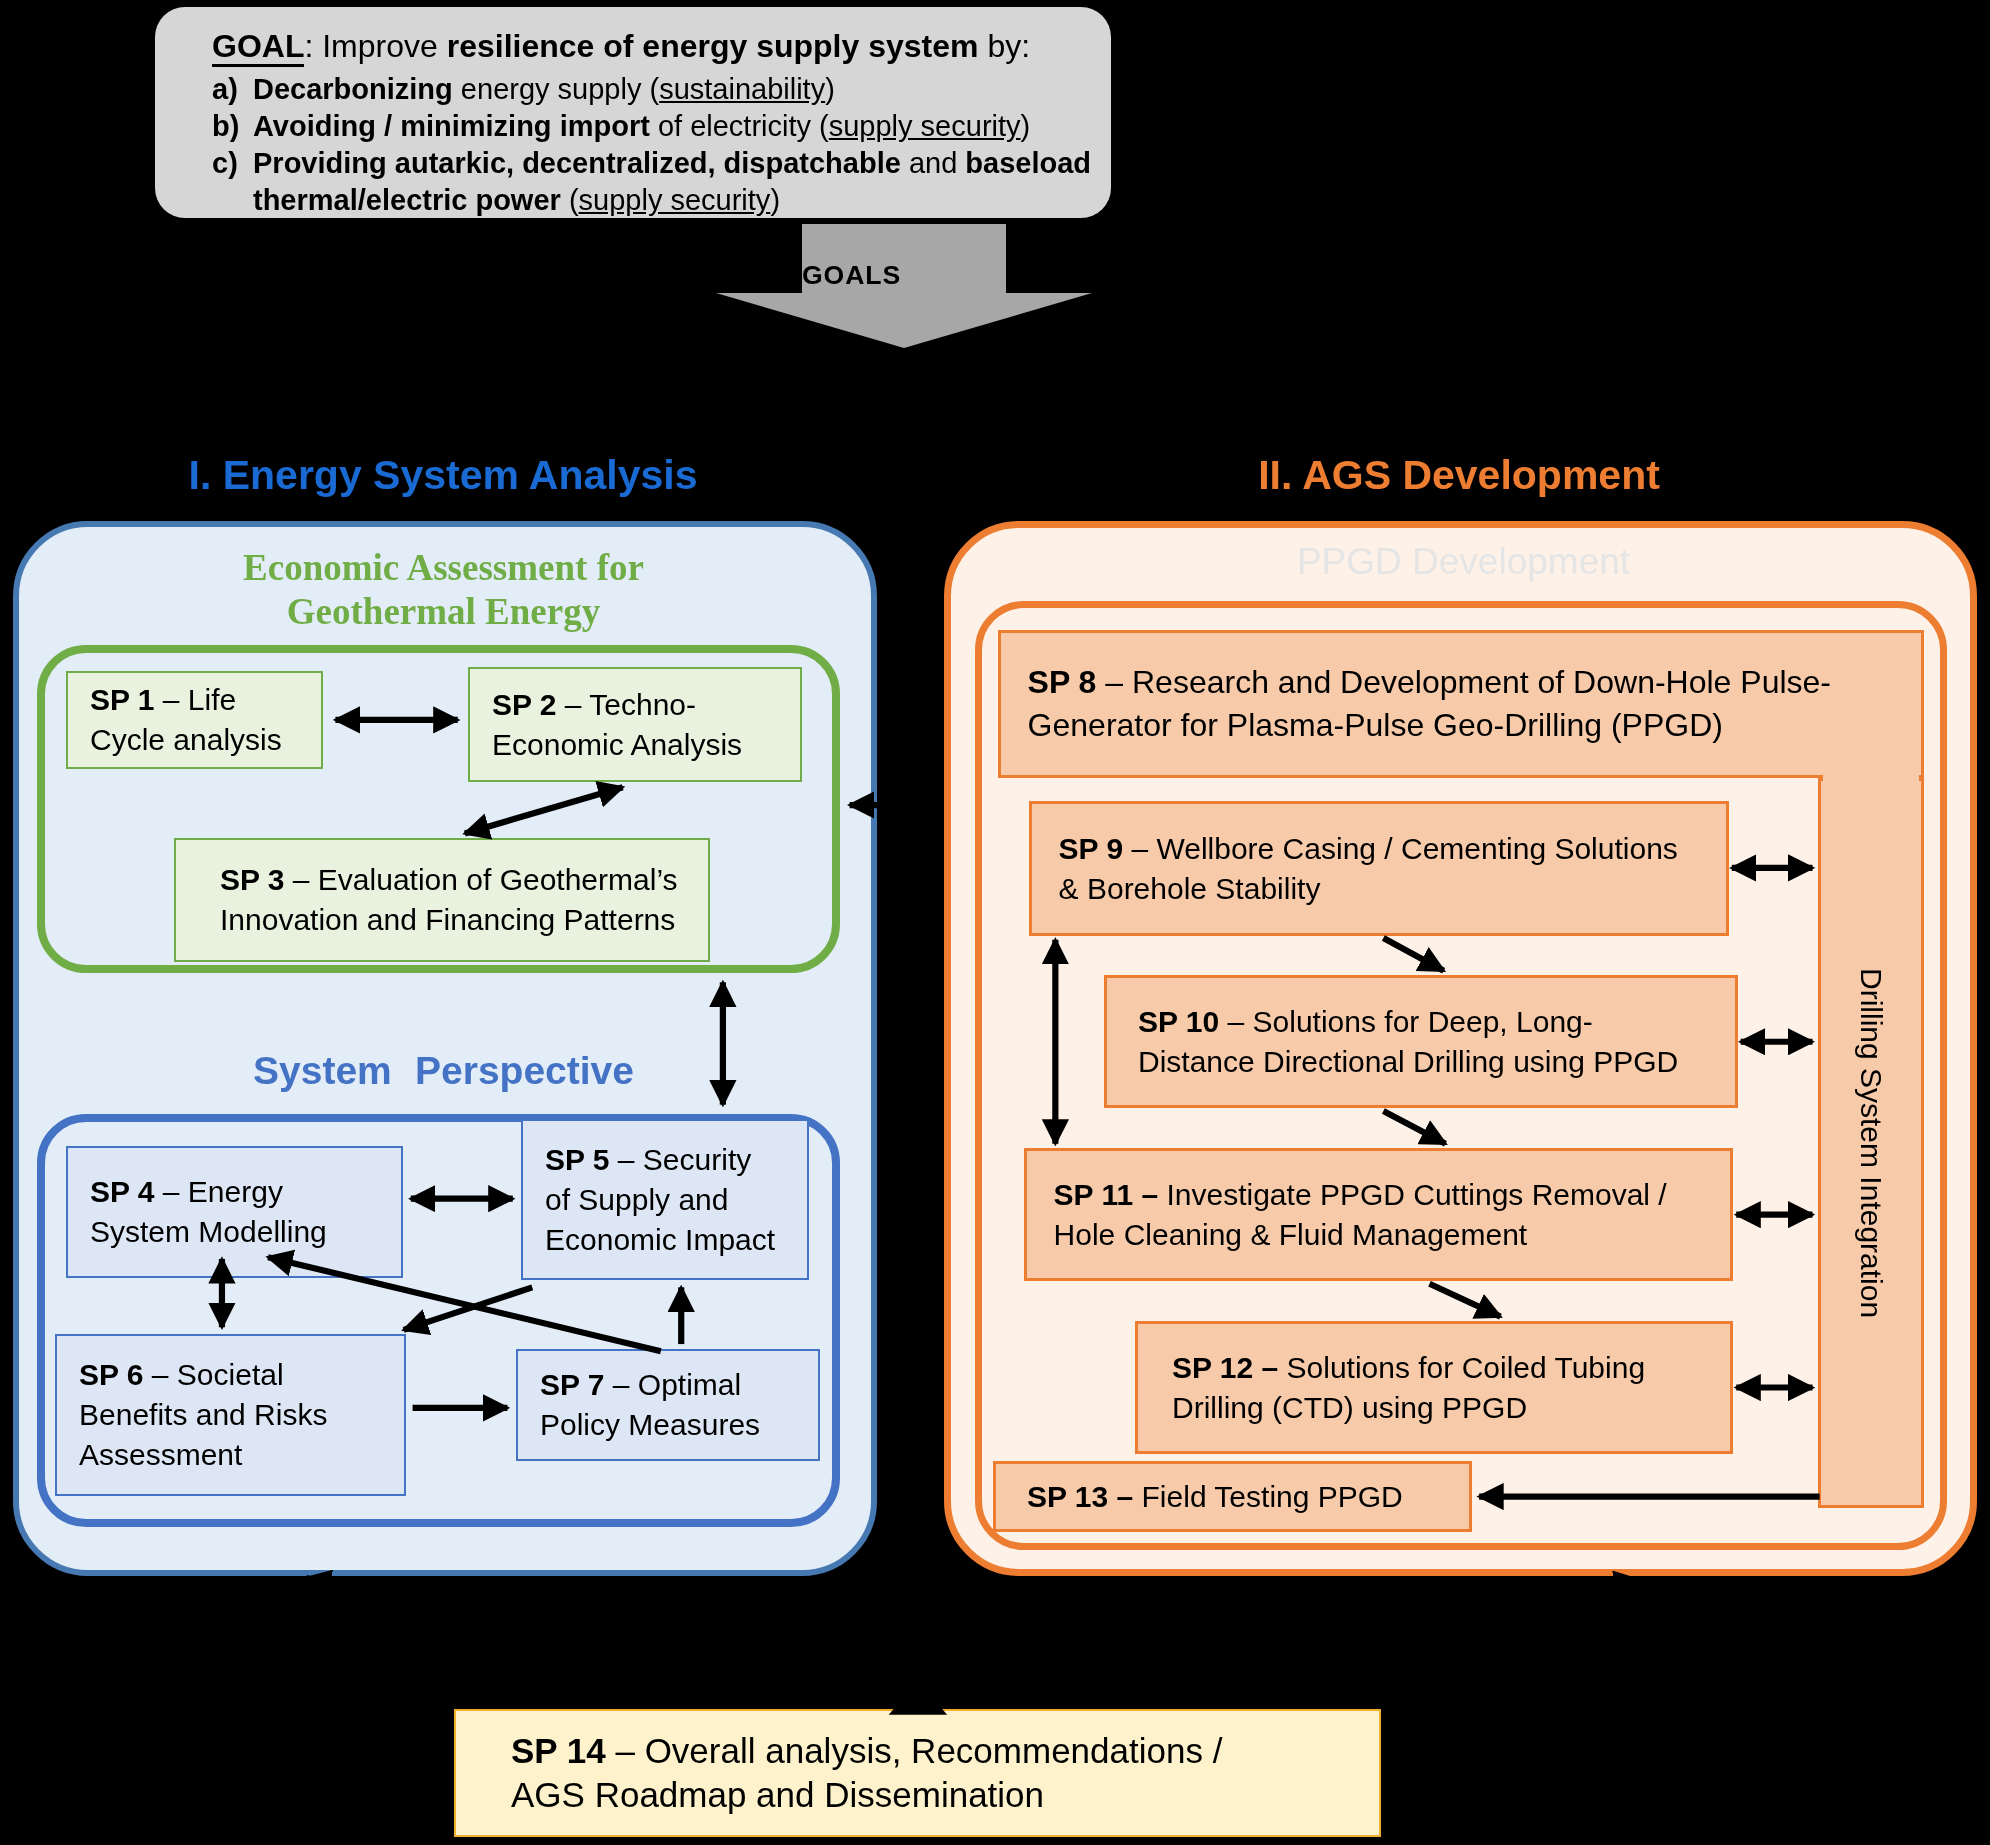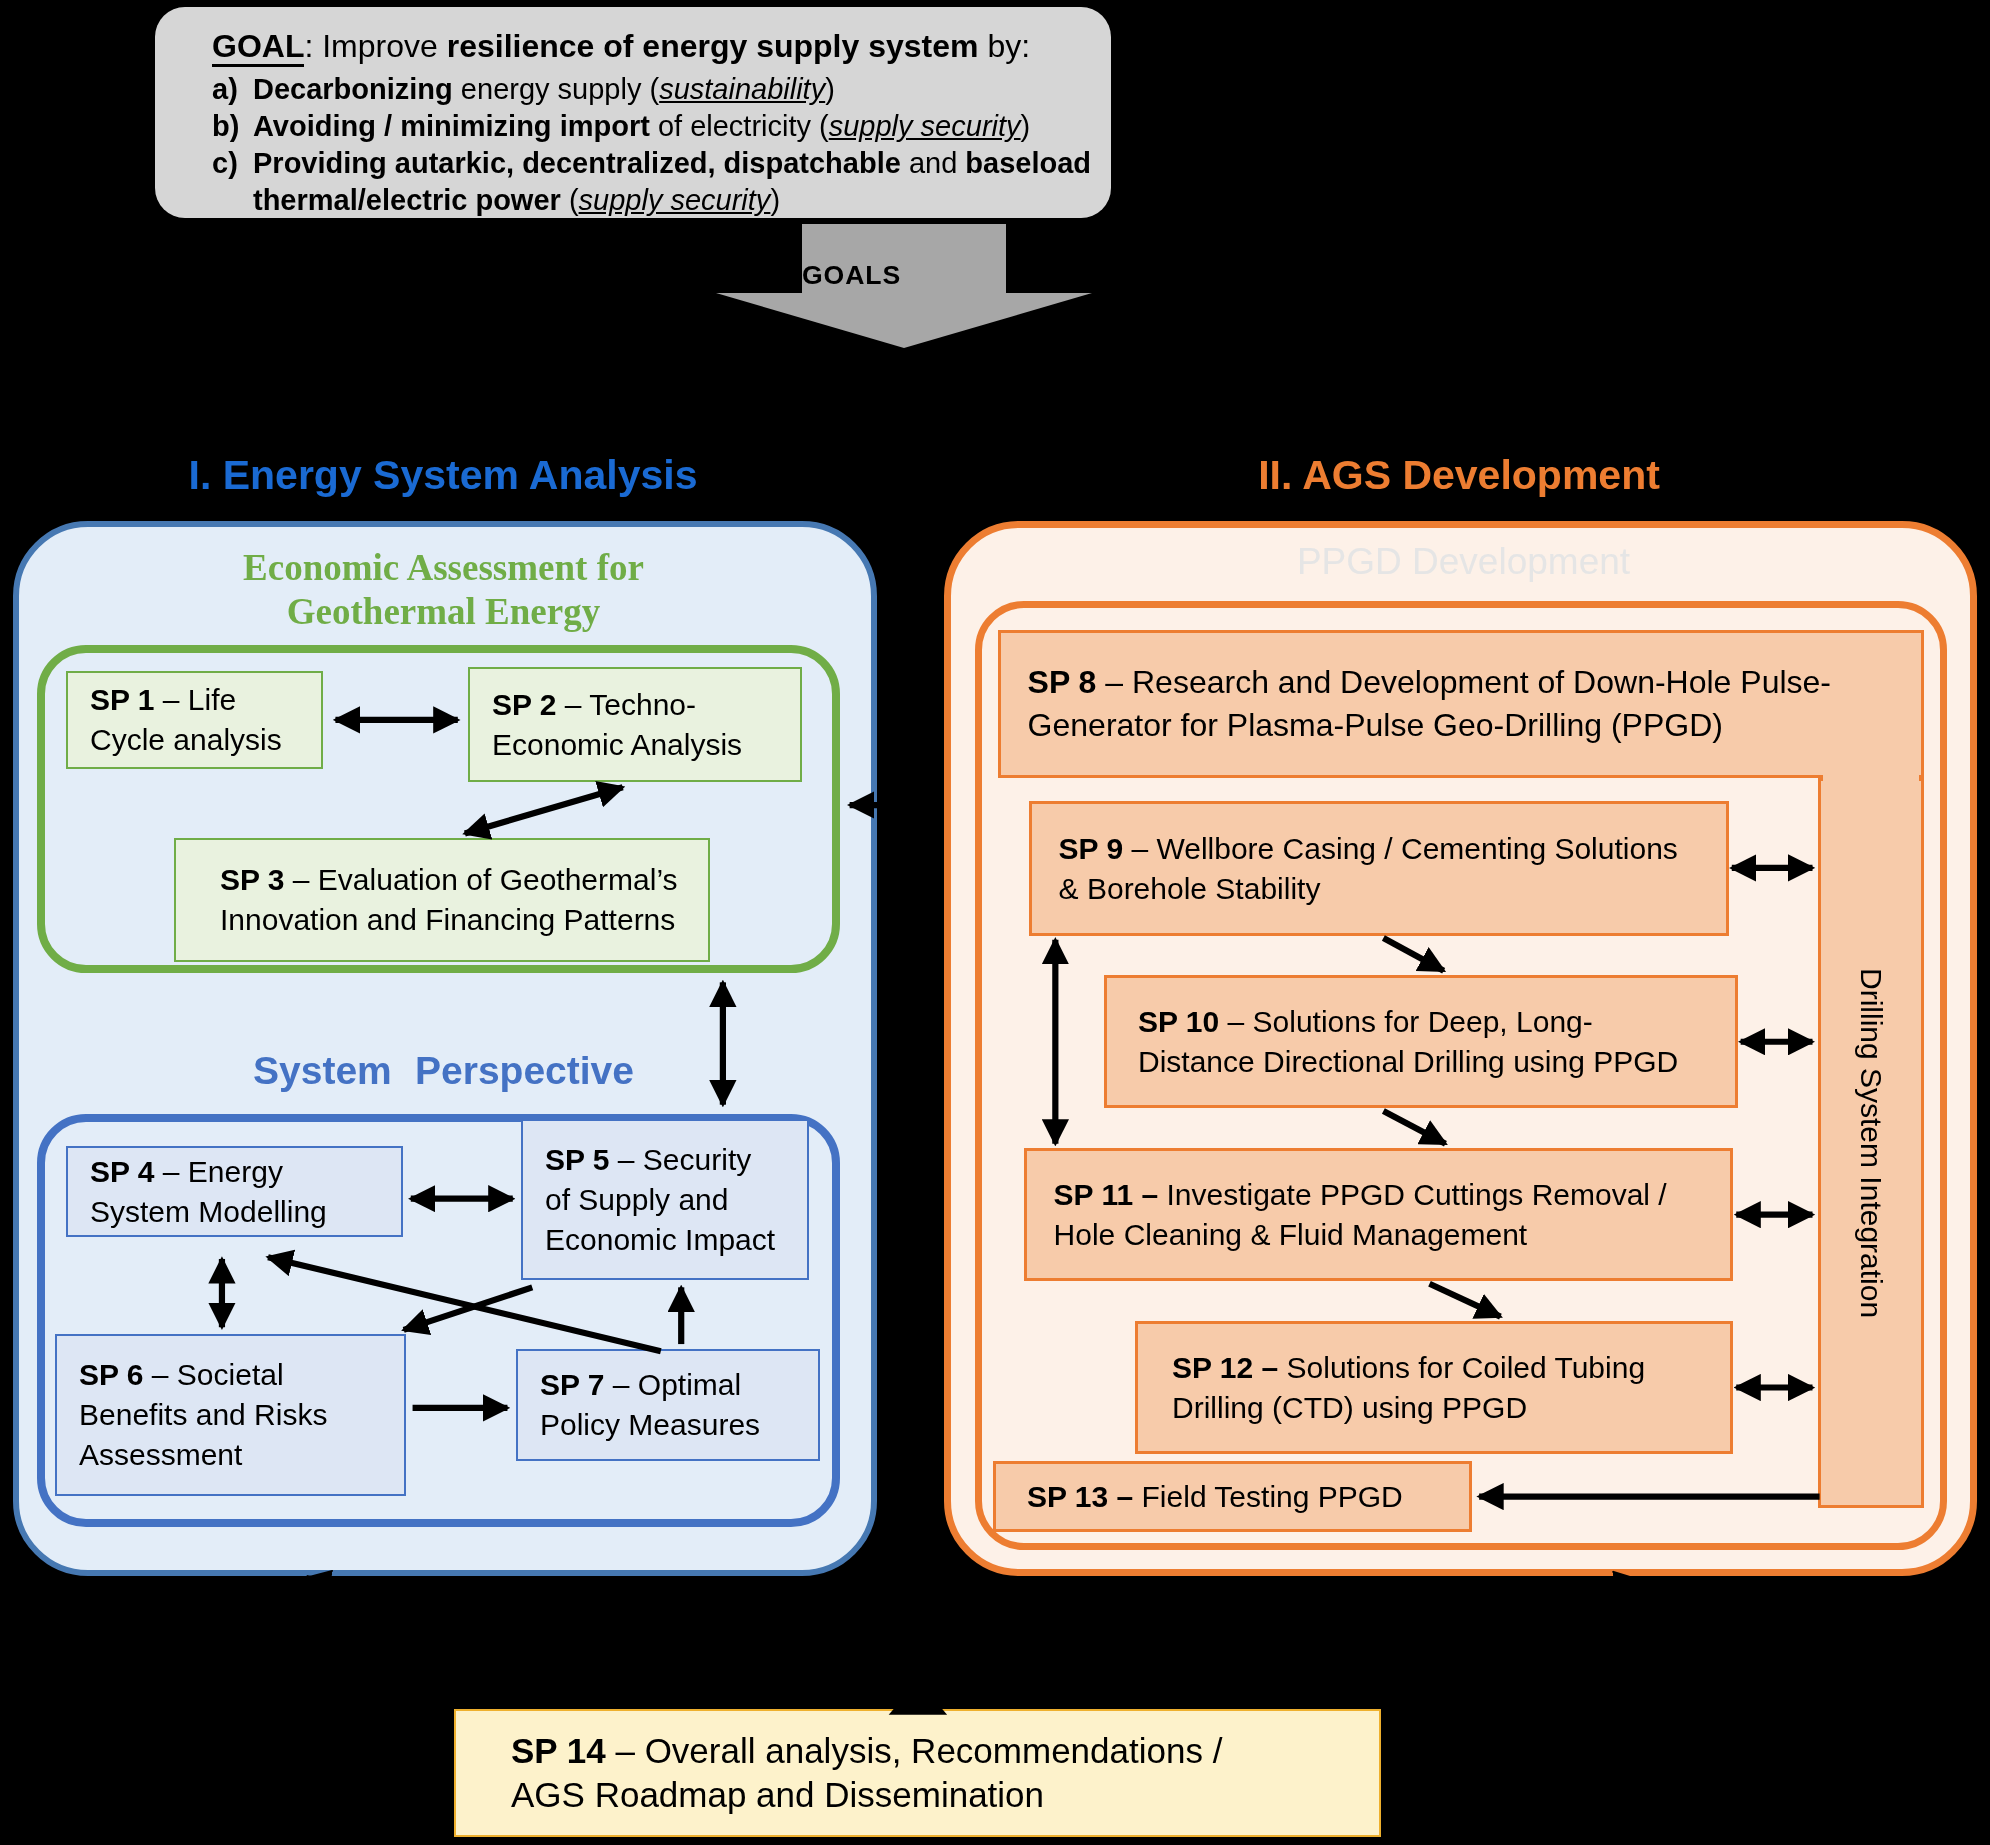--- a/index.html
+++ b/index.html
@@ -8,21 +8,21 @@
   .abs{position:absolute;}
   .b{font-weight:bold;}
   .pre{white-space:pre-line;}
 
   
   .goalbox{left:155px;top:7px;width:956px;height:211px;background:#d6d6d6;border-radius:30px;box-sizing:border-box;padding:17.7px 13.3px 0 57px;}
   .goal-title{font-size:32px;line-height:43px;margin-bottom:3.5px;}
   .goal-title .gt{border-bottom:3.5px solid #000;}
   .goal-item{display:flex;font-size:29px;line-height:37px;}
   .goal-item .mk{width:41px;flex:0 0 41px;font-weight:bold;}
-  .goal-item .it{font-style:italic;text-decoration:underline;}
+  .goal-item .it{text-decoration:underline;}
 
   
   .gstem{left:802px;top:224px;width:204px;height:69px;background:#a7a7a7;display:flex;align-items:flex-end;}
   .gstem span{font-size:26.6px;font-weight:bold;letter-spacing:0.9px;padding-bottom:1.8px;}
   .gtri{left:716px;top:293px;width:0;height:0;border-left:188px solid transparent;border-right:188px solid transparent;border-top:55px solid #a7a7a7;}
 
   
   .sect-title{font-size:41px;font-weight:bold;text-align:center;}
   .t-energy{left:53px;top:452px;width:780px;color:#1a6ad3;}
   .t-ags{left:1011px;top:452px;width:896px;color:#ed7d31;}
@@ -40,21 +40,21 @@
   .grp-ppgd{left:975px;top:601px;width:972px;height:949px;border:7px solid #ed7d31;border-radius:49px;box-sizing:border-box;}
 
   
   .sp{display:flex;align-items:center;box-sizing:border-box;font-size:30px;line-height:40px;}
   .sp-green{background:#e9f2df;border:2.7px solid #70ad47;}
   .sp-blue{background:#dde6f4;border:2.7px solid #4472c4;}
   .sp-orange{background:#f7cbaa;border:3.5px solid #ed7d31;}
   .sp-sp1{left:66px;top:671px;width:257px;height:98px;padding-left:22px;}
   .sp-sp2{left:468px;top:667px;width:334px;height:115px;padding-left:22px;}
   .sp-sp3{left:174px;top:838px;width:536px;height:124px;padding-left:44px;}
-  .sp-sp4{left:66px;top:1146px;width:337px;height:91px;padding:0 32px 0 22px;}
+  .sp-sp4{left:66px;top:1146px;width:337px;height:132px;padding:0 32px 0 22px;}
   .sp-sp5{left:521px;top:1119px;width:288px;height:161px;padding:0 8.9px 0 22px;}
   .sp-sp6{left:55px;top:1334px;width:351px;height:162px;padding:0 8.9px 0 22px;}
   .sp-sp7{left:516px;top:1349px;width:304px;height:112px;padding:0 8.9px 0 22px;}
   .sp-sp8{left:998px;top:630px;width:926px;height:148px;padding-left:26.6px;font-size:32px;line-height:43px;}
   .sp-sp8 .w{max-width:856px;}
   .sp-sp9{left:1029px;top:801px;width:700px;height:135px;padding-left:26.6px;}
   .sp-sp10{left:1104px;top:975px;width:634px;height:133px;padding-left:31px;}
   .sp-sp11{left:1024px;top:1148px;width:709px;height:133px;padding-left:26.6px;}
   .sp-sp12{left:1135px;top:1321px;width:598px;height:133px;padding-left:34px;}
   .sp-sp13{left:993px;top:1461px;width:479px;height:71px;padding-left:31px;}

